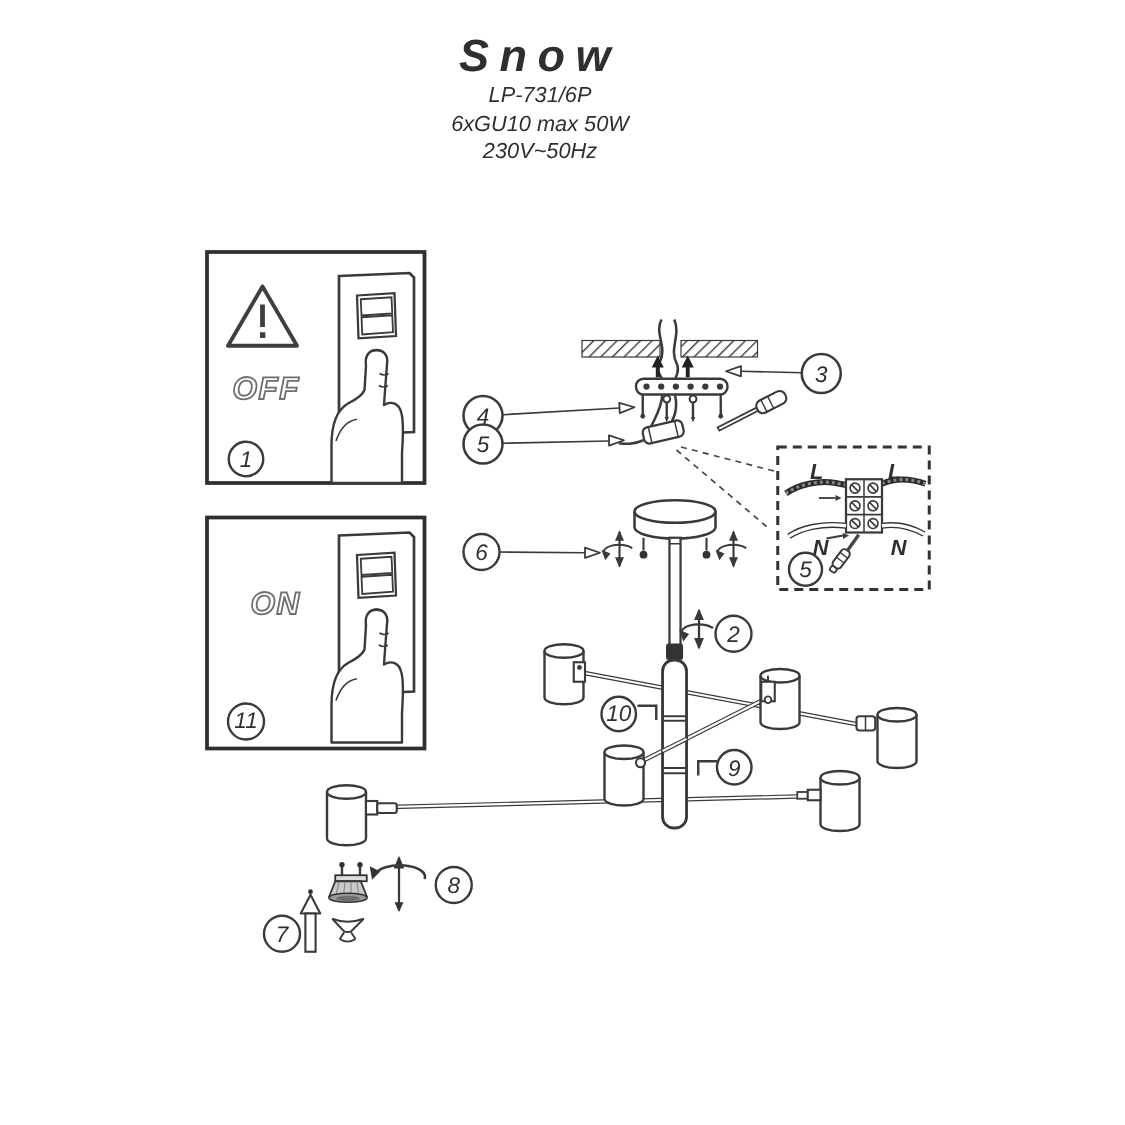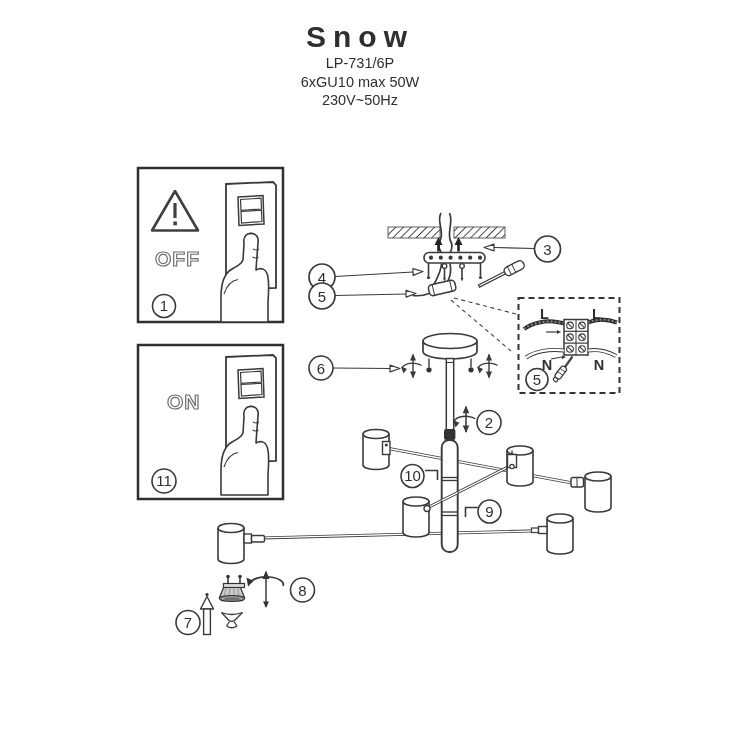--- a/index.html
+++ b/index.html
@@ -1,17 +1,17 @@
 <!DOCTYPE html>
 <html><head>
 <meta charset="utf-8">
 <style>
   html,body{margin:0;padding:0;background:#fff;}
   #page{position:relative;width:750px;height:750px;background:#fff;overflow:hidden;
-        font-family:"Liberation Sans", sans-serif;}
+        font-family:"Liberation Sans", sans-serif;font-style:italic;}
   svg{display:block}
   text{font-family:"Liberation Sans", sans-serif;fill:#2f2f2f}
   .ln{stroke:#3a3a3a;fill:none}
   .wh{fill:#fff;stroke:#3a3a3a}
   .callout-num{font-size:15px}
   .outline-word{font-size:21px;font-weight:bold;fill:#fff;stroke:#6f6f6f;stroke-width:1.2px;letter-spacing:1px}
 </style>
 </head>
 <body>
 

